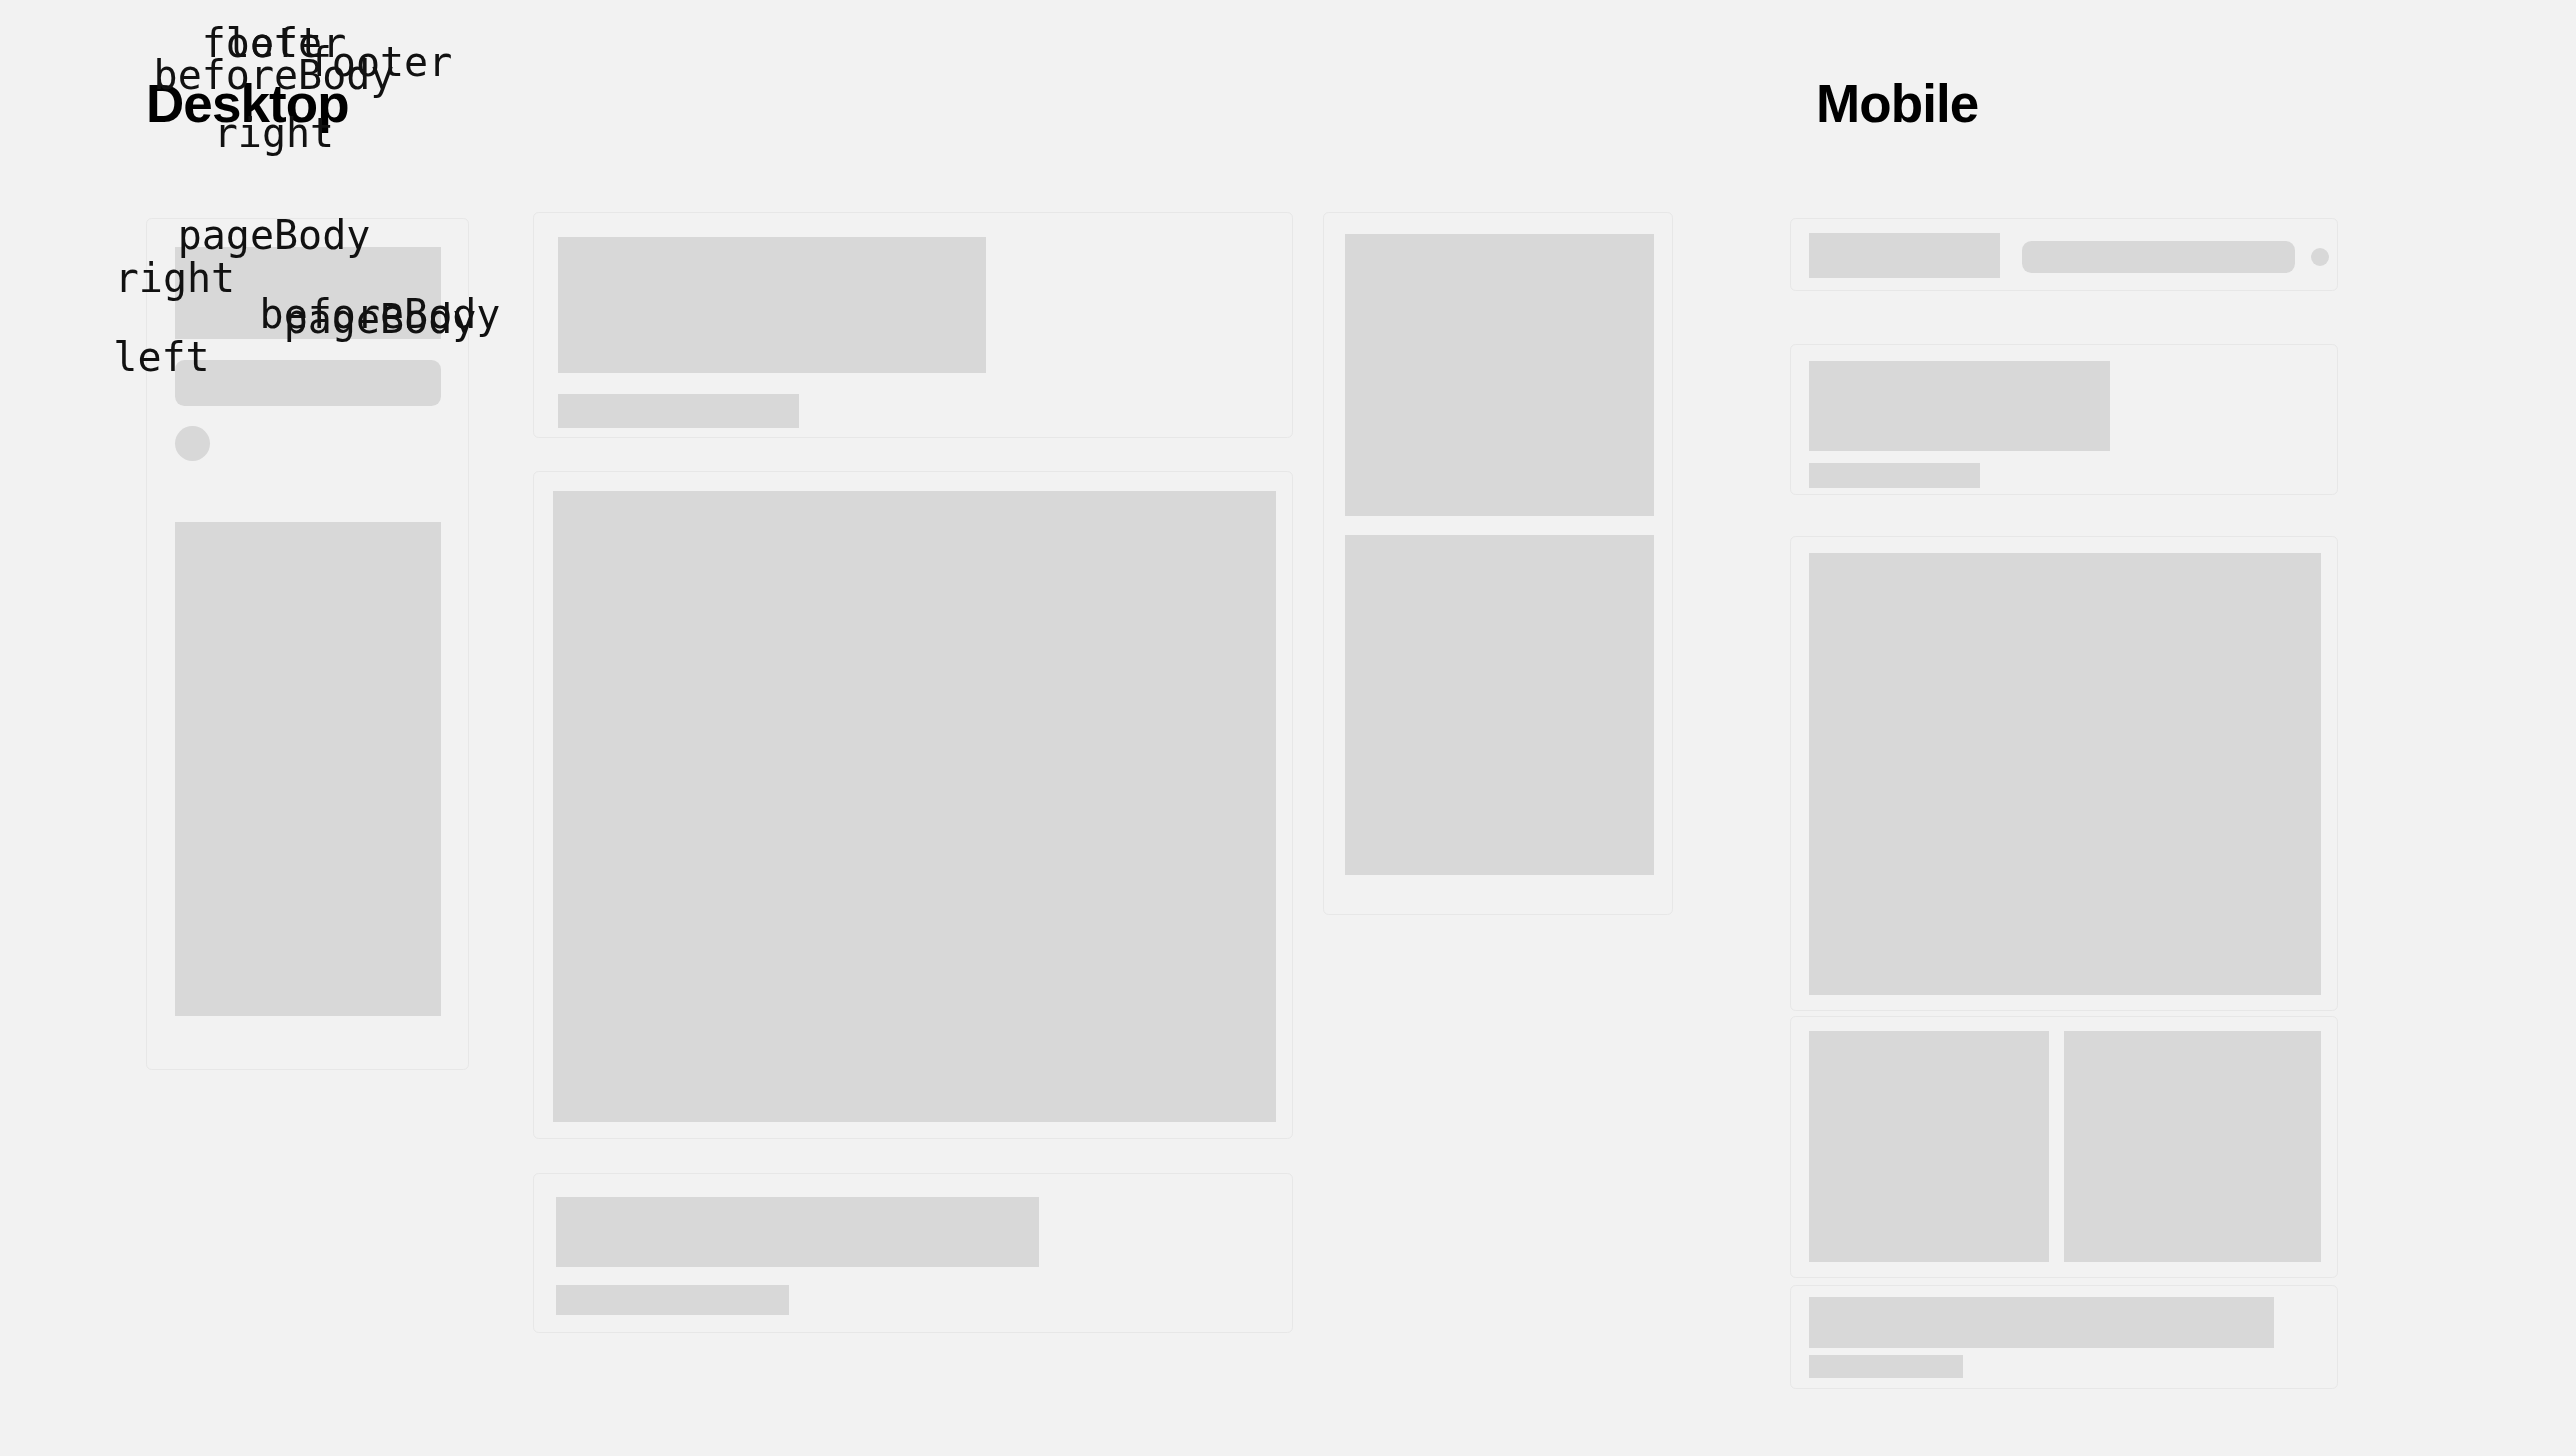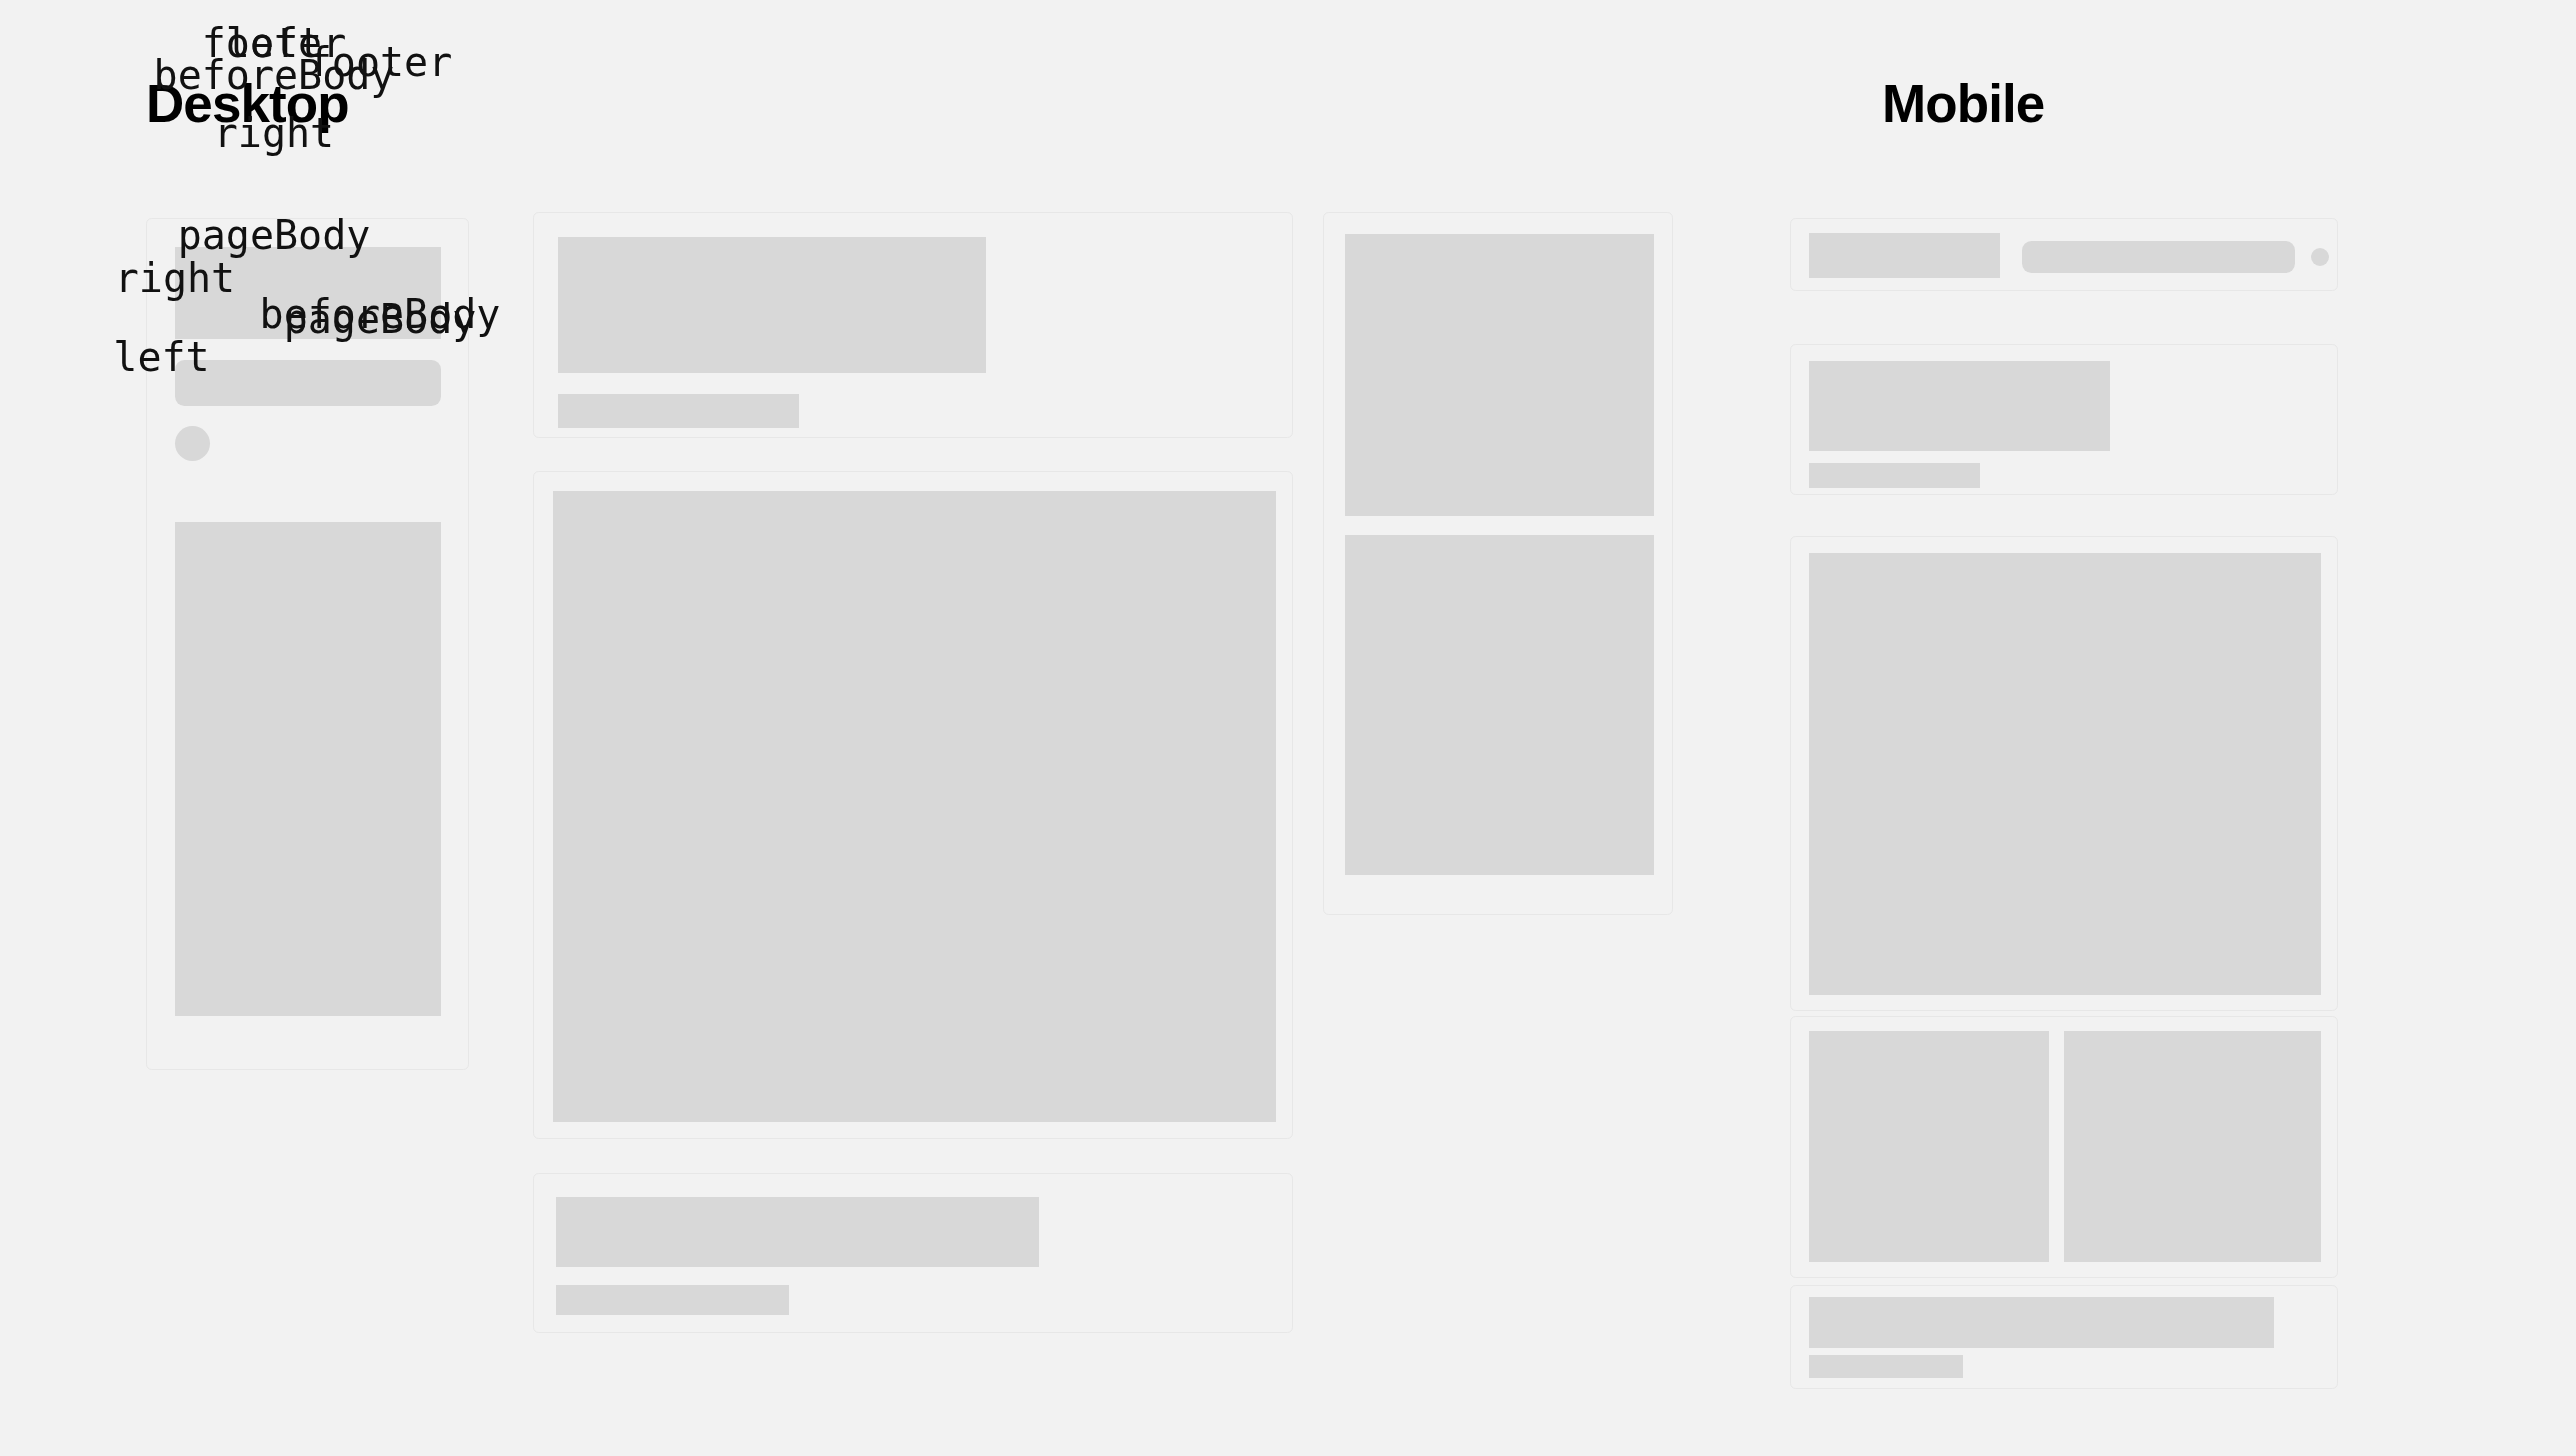--- a/index.html
+++ b/index.html
@@ -21,21 +21,21 @@
   
   .section-title {
     position: absolute;
     font-size: 53px;
     font-weight: bold;
     color: #000000;
     letter-spacing: -0.9px;
     line-height: 1;
   }
   #title-desktop { left: 146px; top: 77px; }
-  #title-mobile  { left: 1882px; top: 77px; }
+  #title-mobile  { left: 1816px; top: 77px; }
 
   
   .panel {
     position: absolute;
     background: #f2f2f2;
     border: 1.9px solid #e7e7e7;
     border-radius: 5.6px;
   }
 
   

